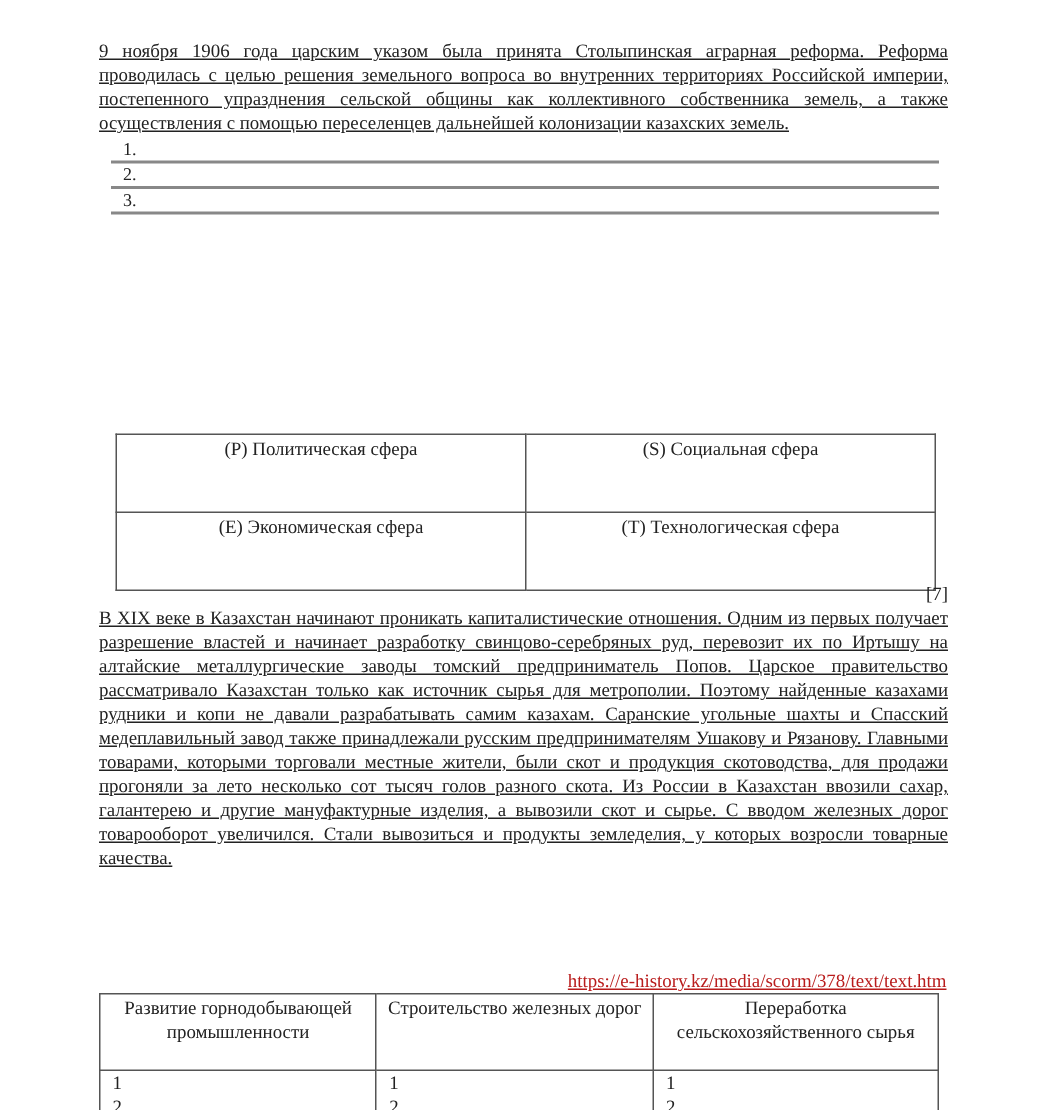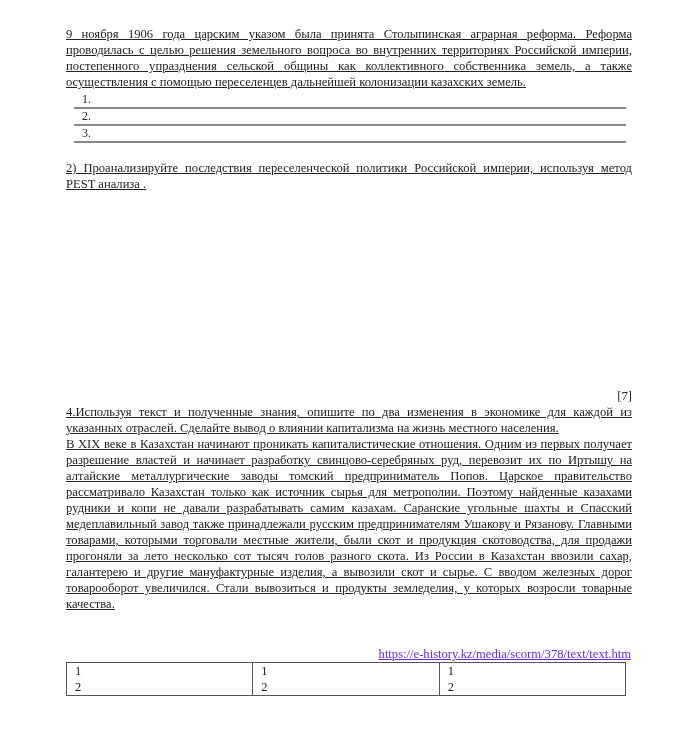--- a/index.html
+++ b/index.html
@@ -10,55 +10,66 @@
   .j { text-align: justify; text-decoration: underline; }
   b { font-weight: bold; }
   .task-title { margin-left: 6px; }
   .blank-lines { margin-left: 8px; margin-top: 2px; width: 552px; }
   .blank-line { border-bottom: 2px solid #888; height: 15px; line-height: 14px; padding-left: 8px; font-size: 12px; }
   table { border-collapse: collapse; }
   .pest { position: absolute; left: 77px; top: 289px; width: 547px; }
   .pest td { border: 1.5px solid #555; width: 50%; height: 48px; vertical-align: top; text-align: center; padding-top: 2px; font-size: 12.6px; }
   .score { position: absolute; right: 66px; top: 389px; font-size: 12.6px; }
   .task4 { position: absolute; left: 66px; top: 404px; width: 566px; font-size: 12.6px; line-height: 16px; }
-  .link { position: absolute; right: 67px; top: 647px; color: #6d28d9; text-decoration: underline; font-size: 12.6px; }
+  .link { position: absolute; right: 67px; top: 647px; color: #b91c1c; text-decoration: underline; font-size: 12.6px; }
   .econ { position: absolute; left: 66px; top: 662px; width: 560px; }
   .econ th, .econ td { border: 1.5px solid #555; font-weight: normal; font-size: 12.6px; line-height: 16px; }
   .econ th { text-align: center; vertical-align: top; height: 48px; padding: 1px 4px; }
   .econ td { vertical-align: top; text-align: left; padding: 0 8px; height: 26px; }
 </style>
 </head>
 <body>
 
 <div class="page">
   <p class="p j">9 ноября 1906 года царским указом была принята Столыпинская аграрная реформа.  Реформа проводилась с целью решения земельного вопроса во внутренних территориях Российской империи, постепенного упразднения сельской общины как коллективного собственника земель,  а также осуществления с помощью переселенцев дальнейшей колонизации казахских земель.</p>
   <div class="blank-lines">
     <div class="blank-line">1.</div>
     <div class="blank-line">2.</div>
     <div class="blank-line">3.</div>
   </div>
-  <p class="p j" style="margin-top:17px">2) Проанализируйте последствия переселенческой политики Российской империи, используя метод PEST анализа .</p>
 </div>
 
 <table class="pest">
   <tbody>
+      <tr>
+    <td>(P) Политическая сфера</td>
+    <td>(S) Социальная сфера</td>
+  </tr>
+  <tr>
+    <td>(E) Экономическая сфера</td>
+    <td>(T) Технологическая сфера</td>
+  </tr>
 </tbody>
   </table>
 
 <div class="score">[7]</div>
 
 <div class="task4">
-  <p class="p j">4.Используя текст и полученные знания, опишите по два изменения в экономике для каждой из указанных отраслей. Сделайте вывод о влиянии капитализма на жизнь местного населения.</p>
   <p class="p j">В XIX веке в Казахстан начинают проникать капиталистические отношения. Одним из первых получает разрешение властей и начинает разработку свинцово-серебряных руд, перевозит их по Иртышу на алтайские металлургические заводы томский предприниматель Попов. Царское правительство рассматривало Казахстан только как источник сырья для метрополии. Поэтому найденные казахами рудники и копи не давали разрабатывать самим казахам. Саранские угольные шахты и Спасский медеплавильный завод также принадлежали русским предпринимателям Ушакову и Рязанову. Главными товарами, которыми торговали местные жители, были скот и продукция скотоводства, для продажи прогоняли за лето несколько сот тысяч голов разного скота. Из России в Казахстан ввозили сахар, галантерею и другие мануфактурные изделия, а вывозили скот и сырье. С вводом железных дорог товарооборот увеличился. Стали вывозиться и продукты земледелия, у которых возросли товарные качества.</p>
 </div>
 
 <a class="link">https://e-history.kz/media/scorm/378/text/text.htm</a>
 
 <table class="econ">
   <tbody>
+      <tr>
+    <th style="width:33%">Развитие горнодобывающей промышленности</th>
+    <th style="width:33%">Строительство железных дорог</th>
+    <th>Переработка сельскохозяйственного сырья</th>
+  </tr>
   <tr>
     <td style="white-space:pre-line">1
 2</td>
     <td style="white-space:pre-line">1
 2</td>
     <td style="white-space:pre-line">1
 2</td>
   </tr>
 </tbody>
   </table>

